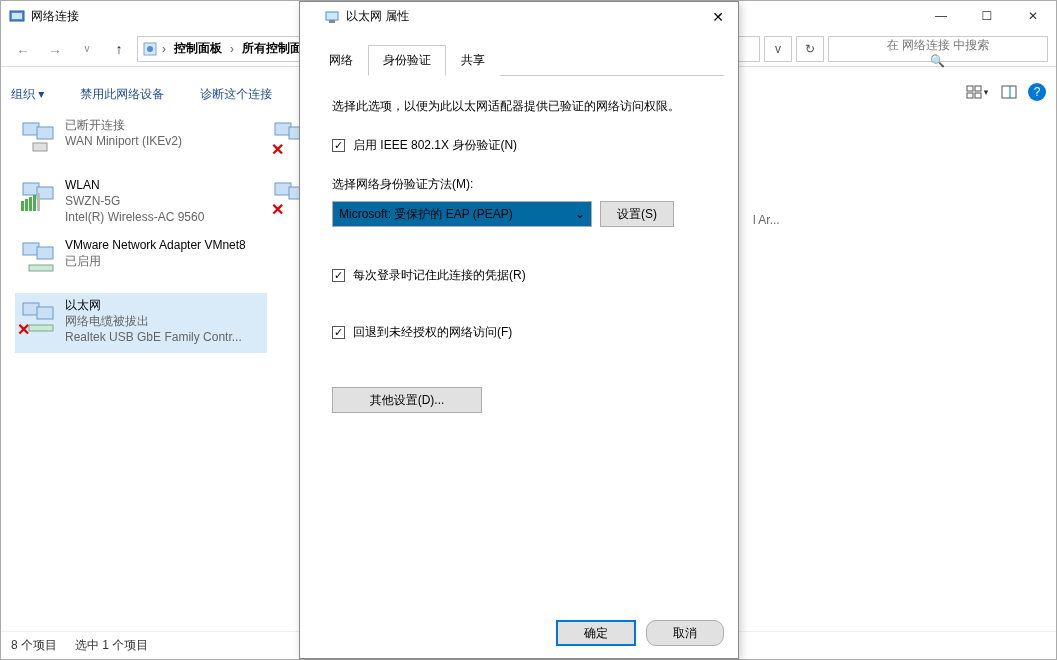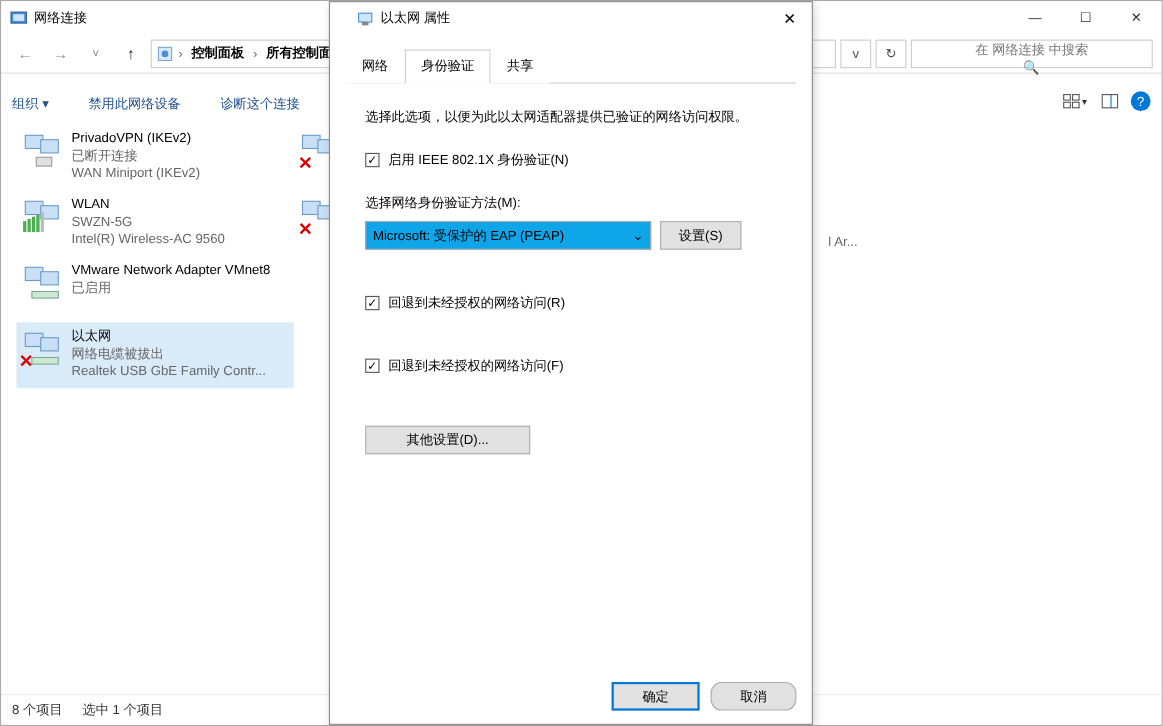--- a/index.html
+++ b/index.html
@@ -36,21 +36,21 @@
   .dlg-title{height:30px;display:flex;align-items:center;padding-left:8px;font-size:12px;border-bottom:1px solid #fff;margin-left:16px;}
   .dlg-title .t-icon{margin-right:6px;}
   .dlg-close{margin-left:auto;width:40px;height:30px;display:flex;align-items:center;justify-content:center;font-size:14px;}
   .dlg-body{padding:12px 14px 8px 14px;height:560px;}
   .tabs{display:flex;border-bottom:1px solid #ccc;font-size:12px;}
   .tab{padding:6px 14px;border:1px solid transparent;border-bottom:none;background:#fff;position:relative;top:1px; cursor:pointer;}
   .tab.active{border-color:#ccc;border-bottom:1px solid #fff;}
   .tab-content{padding:22px 18px;font-size:12px;color:#000;display:flex;flex-direction:column;gap:22px;}
   .row{display:flex;align-items:center;gap:8px;}
   .cb{width:13px;height:13px;border:1px solid #555;display:inline-flex;align-items:center;justify-content:center;font-size:11px;color:#000;}
-  .select{border:1px solid #adadad;height:26px;width:260px;padding:0 6px;display:flex;align-items:center;justify-content:space-between;background:#0ea5e9;font-size:12px;}
+  .select{border:1px solid #adadad;height:26px;width:260px;padding:0 6px;display:flex;align-items:center;justify-content:space-between;background:#0369a1;font-size:12px;}
   .btn{border:1px solid #adadad;background:#e1e1e1;height:26px;padding:0 16px;font-size:12px;display:inline-flex;align-items:center;justify-content:center;cursor:pointer;}
   .dlg-footer{position:absolute;bottom:12px;right:14px;display:flex;gap:10px;}
   .btn.primary{border:2px solid #0078d7;padding:0 26px;}
   .btn.wide{padding:0 26px;border-radius:10px;}
   svg{display:block;}
 </style>
 </head>
 <body>
 
 <div class="window">
@@ -123,21 +123,20 @@
     <div style="width:252px;">
       <div class="adapter">
         <div class="adapter-icon">
           <svg width="40" height="40">
               <rect x="4" y="6" width="16" height="12" fill="#c8dff5" stroke="#6a9cc9"></rect>
               <rect x="18" y="10" width="16" height="12" fill="#c8dff5" stroke="#6a9cc9"></rect>
               <rect x="14" y="26" width="14" height="8" fill="#e0e0e0" stroke="#999"></rect>
             </svg>
         </div>
         <div class="adapter-text">
-          <span class="name">PrivadoVPN (IKEv2)</span>
           <span class="status">已断开连接</span>
           <span class="device">WAN Miniport (IKEv2)</span>
         </div>
       </div>
       <div class="adapter">
         <div class="adapter-icon">
           <svg width="40" height="40">
               <rect x="4" y="6" width="16" height="12" fill="#c8dff5" stroke="#6a9cc9"></rect>
               <rect x="18" y="10" width="16" height="12" fill="#c8dff5" stroke="#6a9cc9"></rect>
               <rect x="2" y="24" width="3" height="10" fill="#4caf50"></rect>
@@ -247,21 +246,21 @@
           <div class="row">
             <div class="select">
               <span>Microsoft: 受保护的 EAP (PEAP)</span>
               <span>⌄</span>
             </div>
             <div class="btn">设置(S)</div>
           </div>
         </div>
         <div class="row" style="margin-top:18px;">
           <span class="cb">✓</span>
-          <span>回退到未经授权的网络访问(R)</span>
+          <span>每次登录时记住此连接的凭据(R)</span>
         </div>
         <div class="row" style="margin-top:18px;">
           <span class="cb">✓</span>
           <span>回退到未经授权的网络访问(F)</span>
         </div>
         <div style="margin-top:24px;">
           <div class="btn" style="width:150px;">其他设置(D)...</div>
         </div>
       </div>
     </div>

